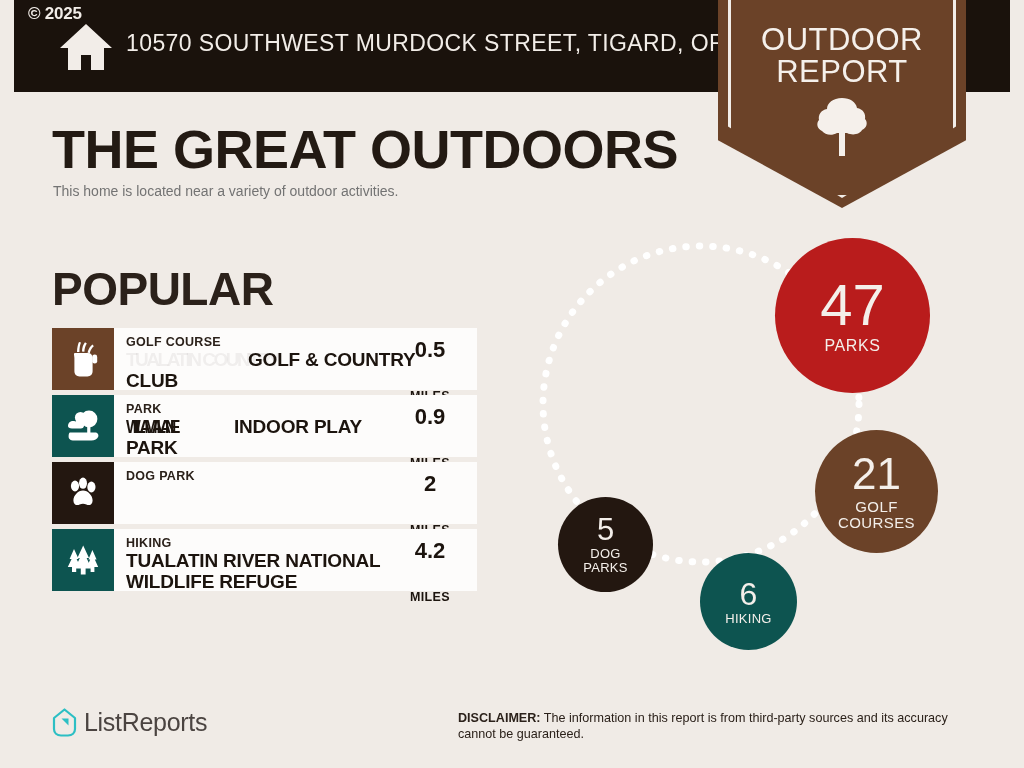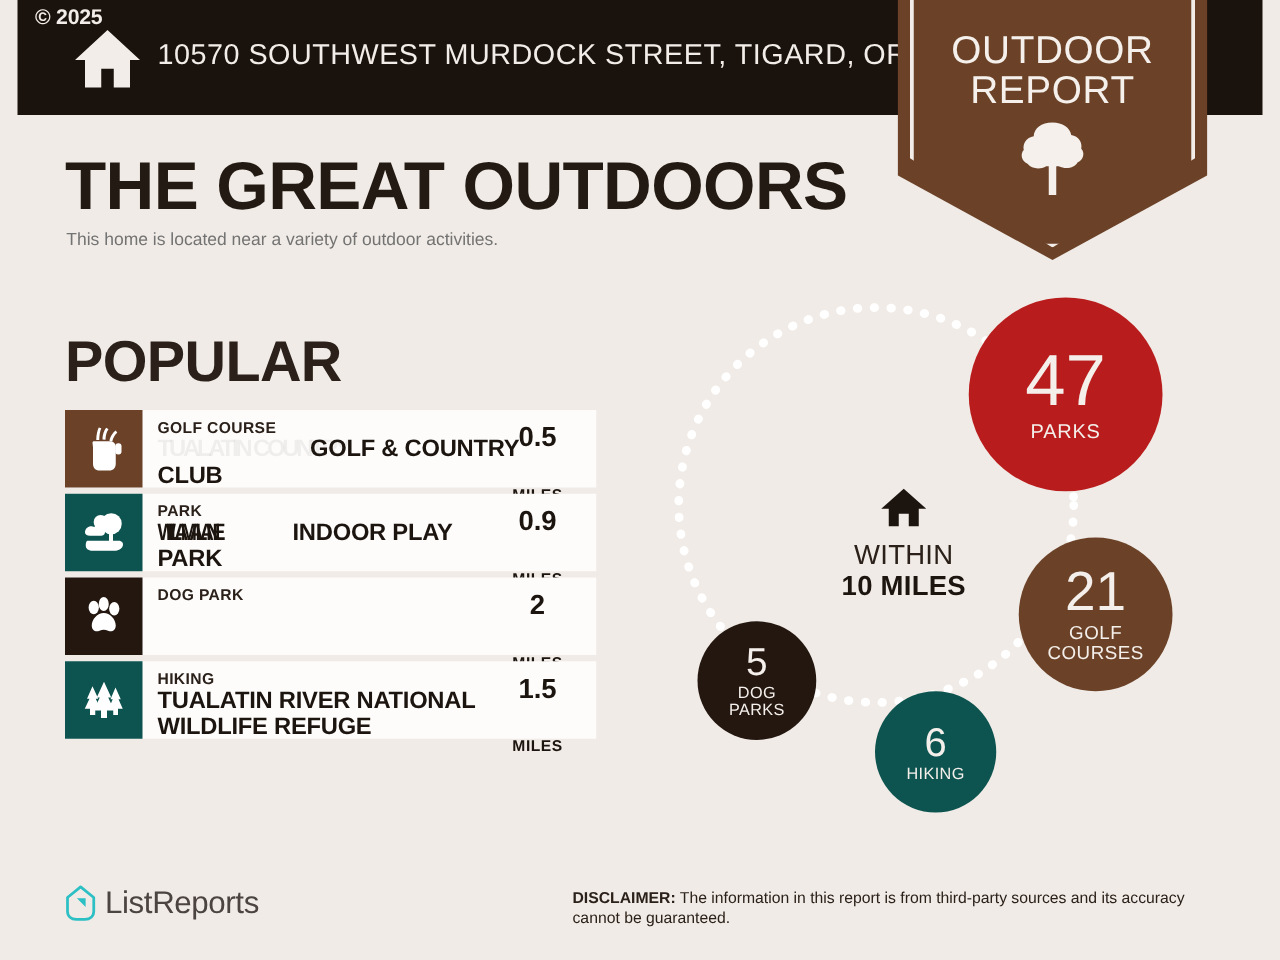--- a/index.html
+++ b/index.html
@@ -250,21 +250,21 @@
       </svg>
     </div>
     <div class="poi-text">
       <div class="poi-cat">HIKING</div>
       <div class="poi-name" style="width:320px">
         <span>TUALATIN RIVER NATIONAL</span><br>
         <span>WILDLIFE REFUGE</span>
       </div>
     </div>
     <div class="poi-dist">
-      <div class="poi-dist-val">1.5</div>
+      <div class="poi-dist-val">4.2</div>
       <div class="poi-dist-unit">MILES</div>
     </div>
   </div>
 </div>
 
 <div id="stats">
   <svg id="dotted-ring" viewBox="0 0 330 330">
     <circle cx="165" cy="165" r="158" fill="none" stroke="#FFFFFF" stroke-width="7" stroke-linecap="round" stroke-dasharray="0.5 13"></circle>
   </svg>
 
@@ -283,27 +283,20 @@
     <div class="stat-num">5</div>
     <div class="stat-lab">DOG</div>
     <div class="stat-lab">PARKS</div>
   </div>
 
   <div class="stat-circle" id="stat-hiking">
     <div class="stat-num">6</div>
     <div class="stat-lab">HIKING</div>
   </div>
 
-  <div id="within-block">
-    <svg id="within-home-icon" viewBox="0 0 38 33">
-      <path d="M19 1 L37 17 L31 17 L31 31 L23 31 L23 21 L15 21 L15 31 L7 31 L7 17 L1 17 Z" fill="#1C140E"></path>
-    </svg>
-    <div id="within-l1">WITHIN</div>
-    <div id="within-l2">10 MILES</div>
-  </div>
 </div>
 
 <div id="footer-logo">
   <svg id="listreports-icon" viewBox="0 0 25 29">
     <path d="M12.5 1.5 L23 10 L23 21 C23 25 20 27.5 16 27.5 L9 27.5 C5 27.5 2 25 2 21 L2 10 Z" fill="none" stroke="#2CBFC4" stroke-width="2.2" stroke-linejoin="round"></path>
     <path d="M9.5 10.5 L16.5 10.5 L16.5 17.5 Z" fill="#2CBFC4"></path>
   </svg>
   <span id="footer-logo-text">ListReports</span>
 </div>
 

